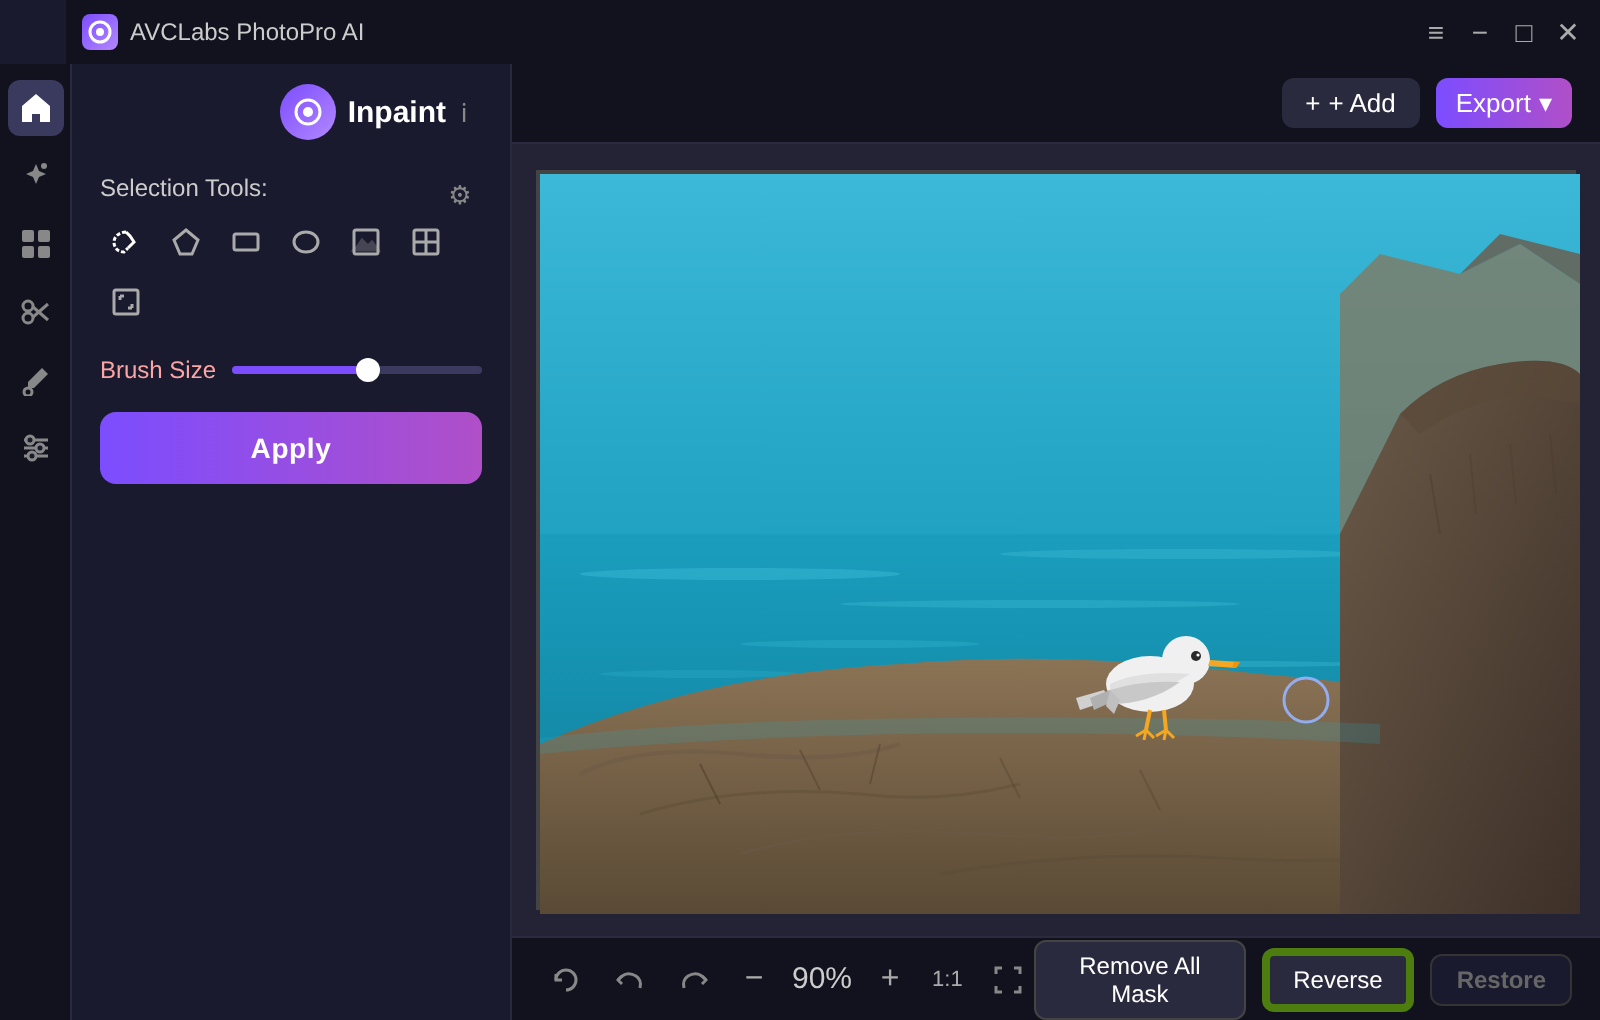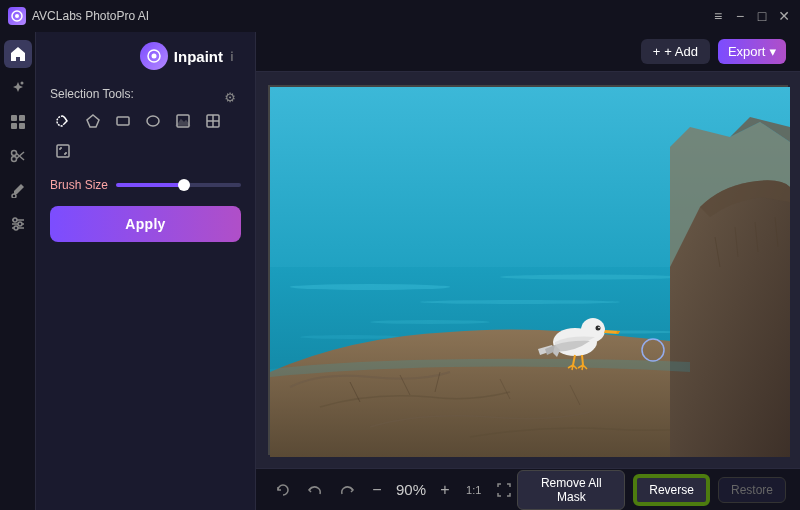--- a/index.html
+++ b/index.html
@@ -14,20 +14,21 @@
 
     
     .titlebar {
       height: 32px;
       background: #12121e;
       display: flex;
       align-items: center;
       justify-content: space-between;
       padding: 0 8px;
       user-select: none;
+      margin-left: 33px;
     }
     .titlebar-left {
       display: flex;
       align-items: center;
       gap: 6px;
       font-size: 12px;
       color: #ccc;
     }
     .app-icon {
       width: 18px;
@@ -357,20 +358,21 @@
       cursor: pointer;
     }
     .restore-btn {
       background: #1a1a2e;
       color: #666;
       border: 1px solid #333;
       border-radius: 6px;
       padding: 5px 12px;
       font-size: 12px;
       cursor: not-allowed;
+      font-weight: bold;
     }
 
     .right-panel {
       flex: 1;
       display: flex;
       flex-direction: column;
     }
   </style>
 </head>
 <body>

